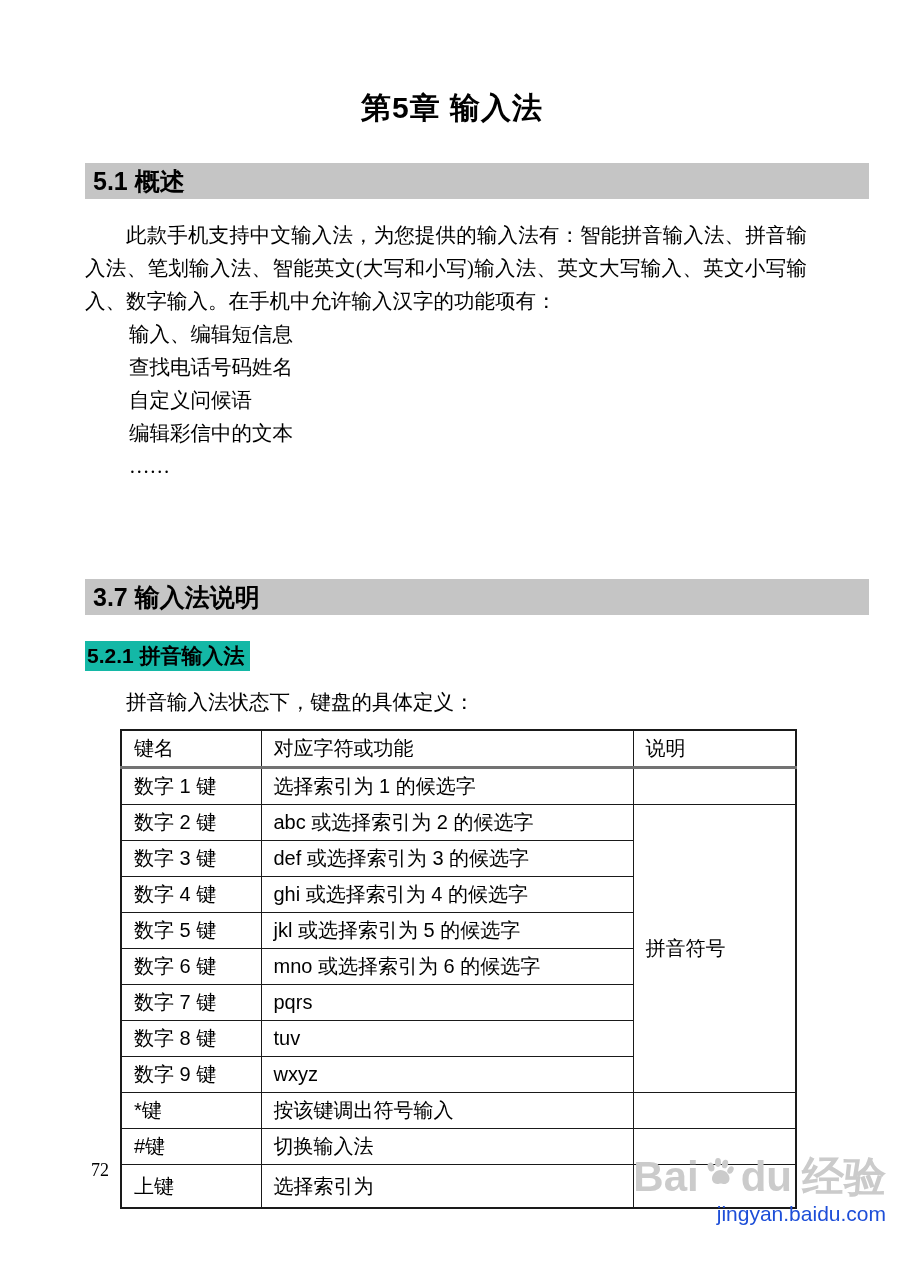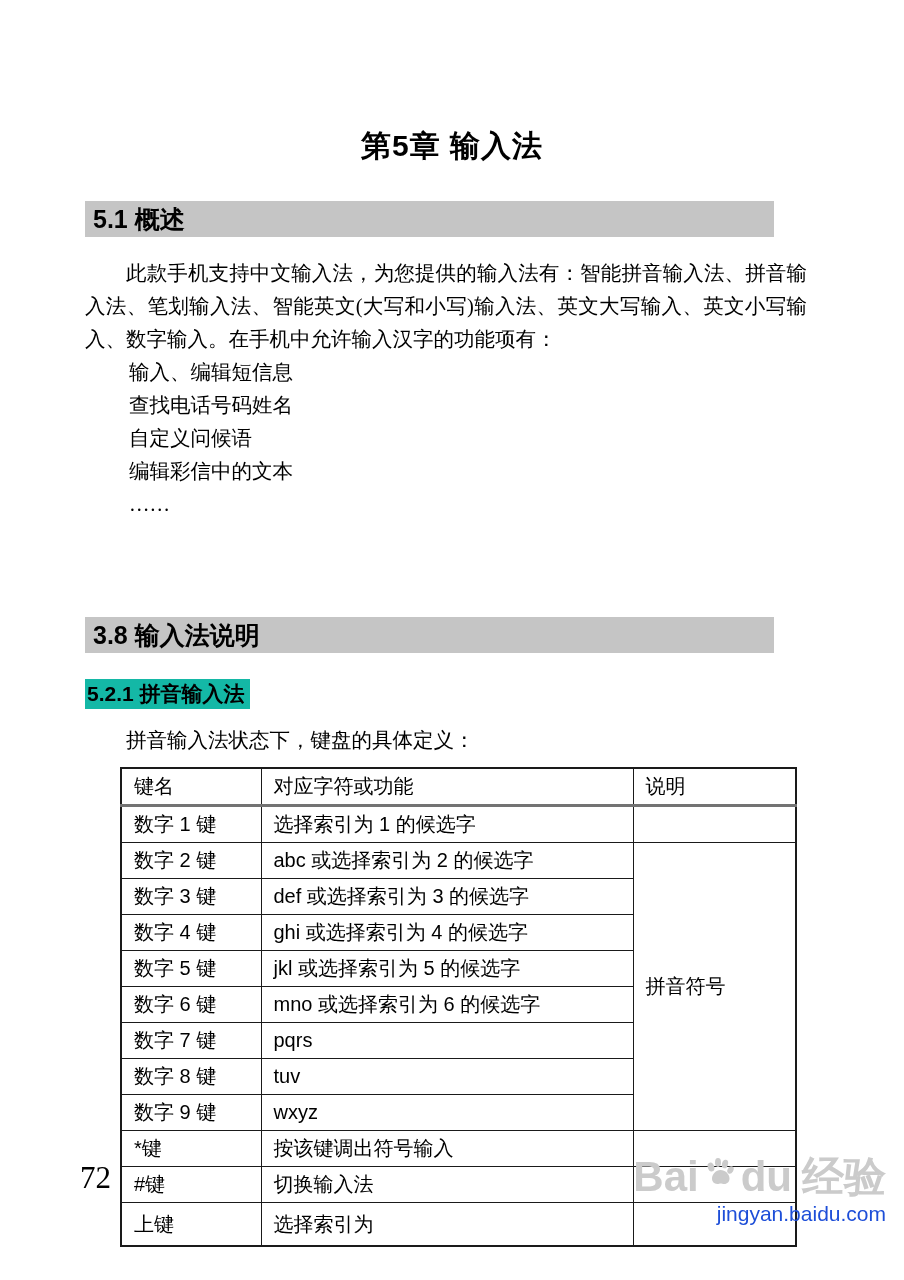--- a/index.html
+++ b/index.html
@@ -4,41 +4,41 @@
 <style>
   html, body { margin: 0; padding: 0; }
   body {
     width: 904px; height: 1280px;
     background: #ffffff;
     color: #000;
     font-family: "Liberation Serif", serif;
     position: relative;
     overflow: hidden;
   }
-  .page { padding: 8px 85px; position: relative; margin-top: 48px; }
+  .page { padding: 18px 85px; position: relative; }
 
   .chapter-title {
     margin: 0;
     padding-top: 70px;
     text-align: center;
     font-family: "Liberation Sans", sans-serif;
     font-weight: bold;
     font-size: 30px;
     letter-spacing: 1px;
   }
 
   .bar-heading {
     margin-top: 34px;
     background: #c5c5c5;
     font-family: "Liberation Sans", sans-serif;
     font-weight: bold;
     font-size: 25px;
     line-height: 34px;
     padding: 1px 8px 1px 8px;
-    width: 689px;
+    width: 784px;
     box-sizing: border-box;
   }
   .bar-heading.second { margin-top: 96px; }
 
   .body-para {
     margin: 20px 0 0 0;
     width: 722px;
     font-size: 20.5px;
     line-height: 33px;
     text-align: justify;
@@ -84,23 +84,23 @@
     overflow: hidden;
     white-space: nowrap;
   }
   table.key-table { border: 2px solid #1a1a1a; }
   table.key-table tr.header-row th { border-bottom: 3px solid #737373; }
   table.key-table td.span-cell { vertical-align: middle; }
   table.key-table tr.last-row td { height: 34px; }
 
   .page-number {
     position: absolute;
-    left: 80px;
+    left: 91px;
     top: 1160px;
-    font-size: 31px;
+    font-size: 18px;
     font-family: "Liberation Serif", serif;
   }
 
   .watermark {
     position: absolute;
     right: 18px;
     top: 1155px;
     text-align: right;
     color: #cbcbcb;
     user-select: none;
@@ -137,21 +137,21 @@
   <p class="body-para">此款手机支持中文输入法，为您提供的输入法有：智能拼音输入法、拼音输入法、笔划输入法、智能英文(大写和小写)输入法、英文大写输入、英文小写输入、数字输入。在手机中允许输入汉字的功能项有：</p>
 
   <div class="feature-list">
     <div class="feature-item">输入、编辑短信息</div>
     <div class="feature-item">查找电话号码姓名</div>
     <div class="feature-item">自定义问候语</div>
     <div class="feature-item">编辑彩信中的文本</div>
     <div class="feature-item">……</div>
   </div>
 
-  <div class="bar-heading second">3.8 输入法说明</div>
+  <div class="bar-heading second">3.7 输入法说明</div>
 
   <div class="sub-heading-wrap">
     <span class="sub-heading">5.2.1 拼音输入法</span>
   </div>
 
   <p class="intro-line">拼音输入法状态下，键盘的具体定义：</p>
 
   <table class="key-table">
     <colgroup>
       <col style="width:140px">

